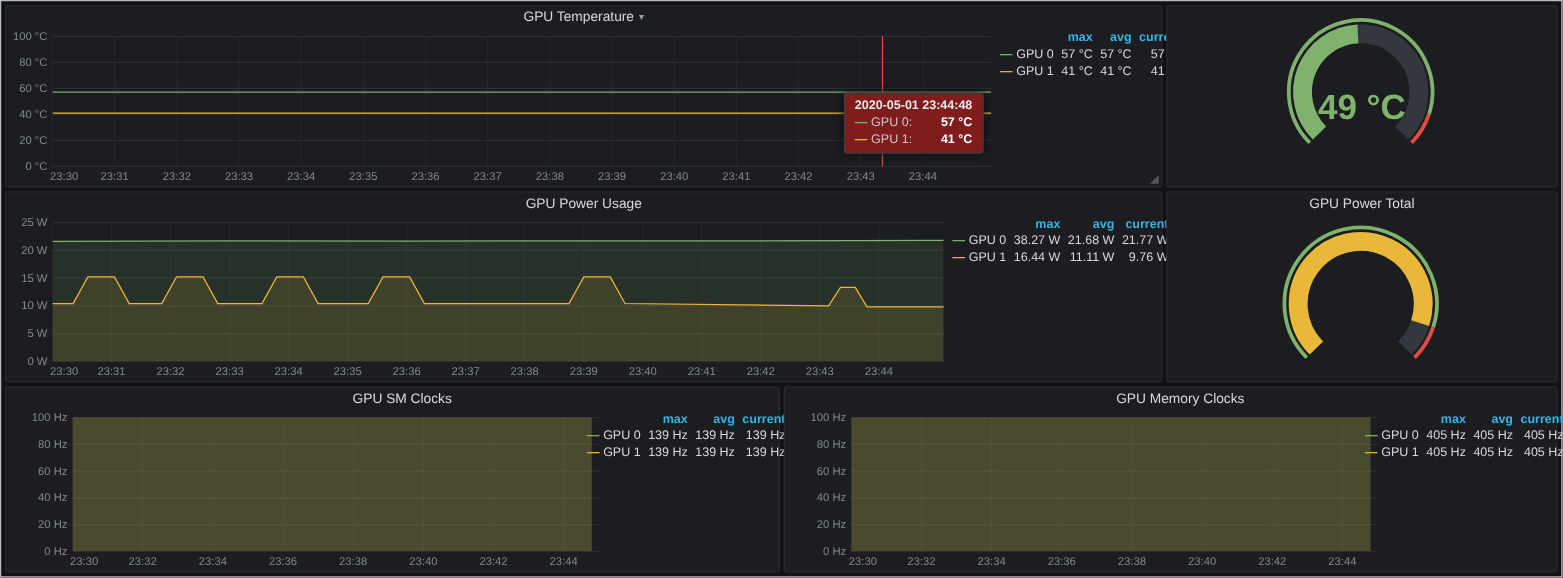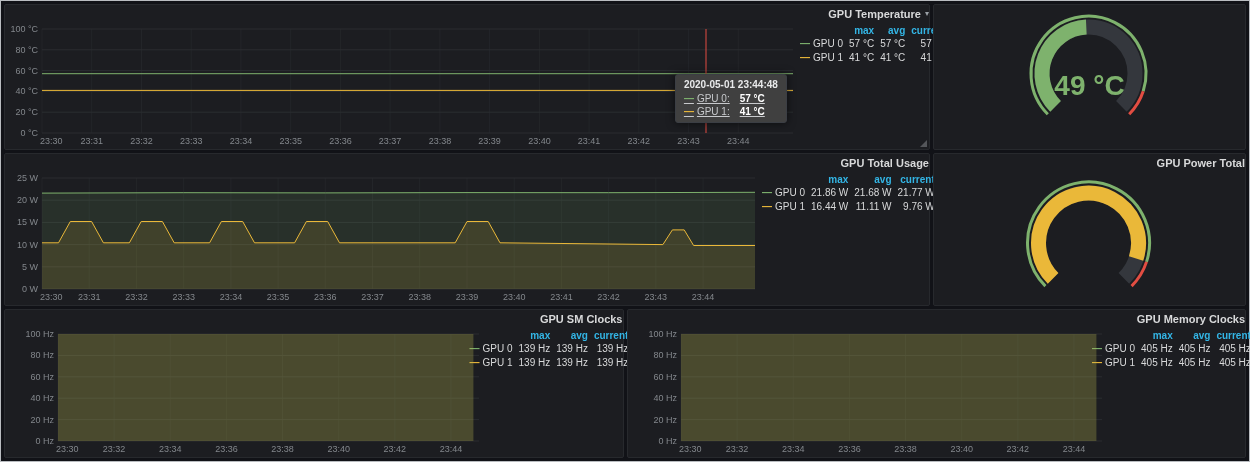--- a/index.html
+++ b/index.html
@@ -6,38 +6,38 @@
   body{background:#ffffff;font-family:"Liberation Sans","DejaVu Sans",sans-serif;}
   .frame{width:1250px;height:462px;border:1px solid #b9bcc0;background:#111217;padding:3px;display:flex;flex-direction:column;gap:3px;}
   .row{display:flex;gap:3px;min-height:0;}
   .r1{height:146px;}
   .r2{height:153px;}
   .r3{flex:1;}
   .panel{background:#1c1d21;border:1px solid #27292d;border-radius:2px;display:flex;flex-direction:column;position:relative;min-width:0;}
   .panel.wide{flex:1;}
   .panel.gaugep{width:313px;flex:none;}
   .r3 .panel{flex:1;padding-left:16px;}
-  .panel-title{height:17px;flex:none;display:flex;align-items:center;justify-content:flex-end;gap:4px;font-size:11px;font-weight:700;color:#d8d9da;cursor:pointer;}
+  .panel-title{height:17px;flex:none;display:flex;align-items:center;justify-content:center;gap:4px;font-size:11px;font-weight:400;color:#d8d9da;cursor:pointer;}
   .caret{font-size:8px;color:#9aa0a6;line-height:1;}
   .panel-body{flex:1;display:flex;min-height:0;padding:0 4px 2px 2px;}
   .chart{flex:1;min-width:0;position:relative;}
   .chart svg{display:block;}
   .chart text{font-family:"Liberation Sans","DejaVu Sans",sans-serif;font-size:9px;fill:#83878c;}
   .legend{flex:none;padding-top:3px;font-size:10px;color:#d8d9da;}
   .legend-temp{width:128px;}
   .legend-power{width:166px;}
   .legend-clocks{width:152px;}
   .legend table{border-collapse:collapse;width:100%;}
   .legend th{font-size:10px;font-weight:700;text-align:right;padding:0 3px 1px 3px;cursor:pointer;}
   .legend td{text-align:right;padding:0 3px;white-space:nowrap;line-height:14px;}
   .legend td.name{text-align:right;cursor:pointer;}
   .dash{font-weight:700;margin-right:3px;}
-  .tooltip{position:absolute;left:72.5%;top:48%;background:#404040;border:1px solid #3b3e44;border-radius:3px;padding:4px 8px;font-size:10px;color:#c7c9cc;z-index:4;box-shadow:0 0 8px rgba(0,0,0,.6);}
+  .tooltip{position:absolute;left:72.5%;top:48%;background:#7f1d1d;border:1px solid #3b3e44;border-radius:3px;padding:4px 8px;font-size:10px;color:#c7c9cc;z-index:4;box-shadow:0 0 8px rgba(0,0,0,.6);}
   .tooltip-time{font-weight:700;color:#e8e9ea;margin-bottom:2px;white-space:nowrap;}
-  .tooltip-row{display:flex;gap:10px;white-space:nowrap;line-height:13px;text-decoration:underline;}
+  .tooltip-row{display:flex;justify-content:space-between;gap:10px;white-space:nowrap;line-height:13px;}
   .tooltip-row b{color:#ffffff;}
   .gauge-wrap{flex:1;position:relative;}
   .gauge-wrap svg{position:absolute;left:0;top:0;}
   .gauge-value{position:absolute;left:0;right:0;top:56%;transform:translateY(-50%);text-align:center;font-weight:700;}
   .gauge-value.big{font-size:28px;}
   .gauge-value.small{font-size:11px;}
   .resize-handle{position:absolute;right:2px;bottom:2px;width:0;height:0;border-left:7px solid transparent;border-bottom:7px solid #54565a;cursor:nwse-resize;}
 </style>
 </head>
 <body>
@@ -155,21 +155,21 @@
             </svg>
           </div>
         <div class="gauge-value big" style="color: rgb(126, 178, 109);">49 °C</div>
       </div>
     </div>
   </div>
 
   <div class="row r2">
     <div class="panel wide">
       <div class="panel-title">
-        <span>GPU Total Usage</span>
+        <span>GPU Power Usage</span>
       </div>
       <div class="panel-body">
         <div class="chart" id="chart-power">
             <svg width="752" height="132">
               <defs>
                 <clipPath id="chart-power-c">
                   <rect x="35" y="7" width="713" height="111"></rect>
                 </clipPath>
               </defs>
               <line x1="35" y1="7" x2="35" y2="118" stroke="#232529" stroke-width="1"></line>
@@ -224,21 +224,21 @@
           <table>
             <tbody>
                 <tr>
               <th></th>
               <th style="color: rgb(51, 181, 229);">max</th>
               <th style="color: rgb(51, 181, 229);">avg</th>
               <th style="color: rgb(51, 181, 229);">current</th>
             </tr>
             <tr>
               <td class="name"><span class="dash" style="color: rgb(126, 178, 109);">—</span><span>GPU 0</span></td>
-              <td>21.86 W</td>
+              <td>38.27 W</td>
               <td>21.68 W</td>
               <td>21.77 W</td>
             </tr>
             <tr>
               <td class="name"><span class="dash" style="color: rgb(234, 184, 57);">—</span><span>GPU 1</span></td>
               <td>16.44 W</td>
               <td>11.11 W</td>
               <td>9.76 W</td>
             </tr>
           </tbody>

